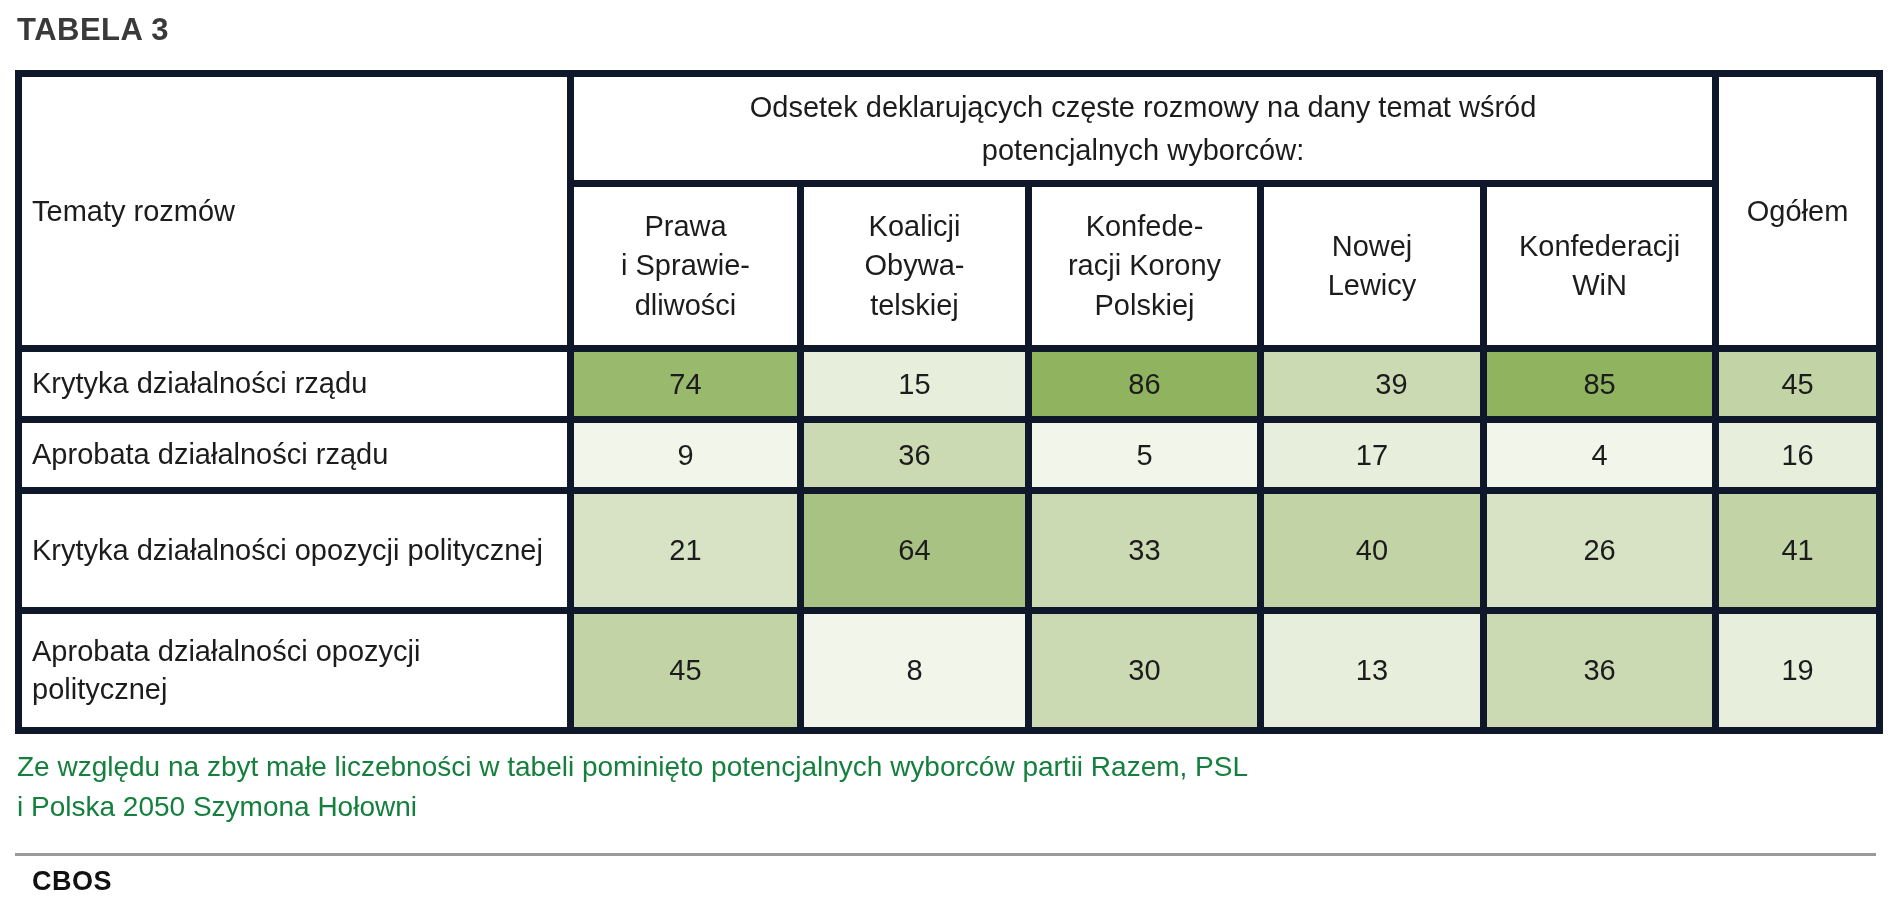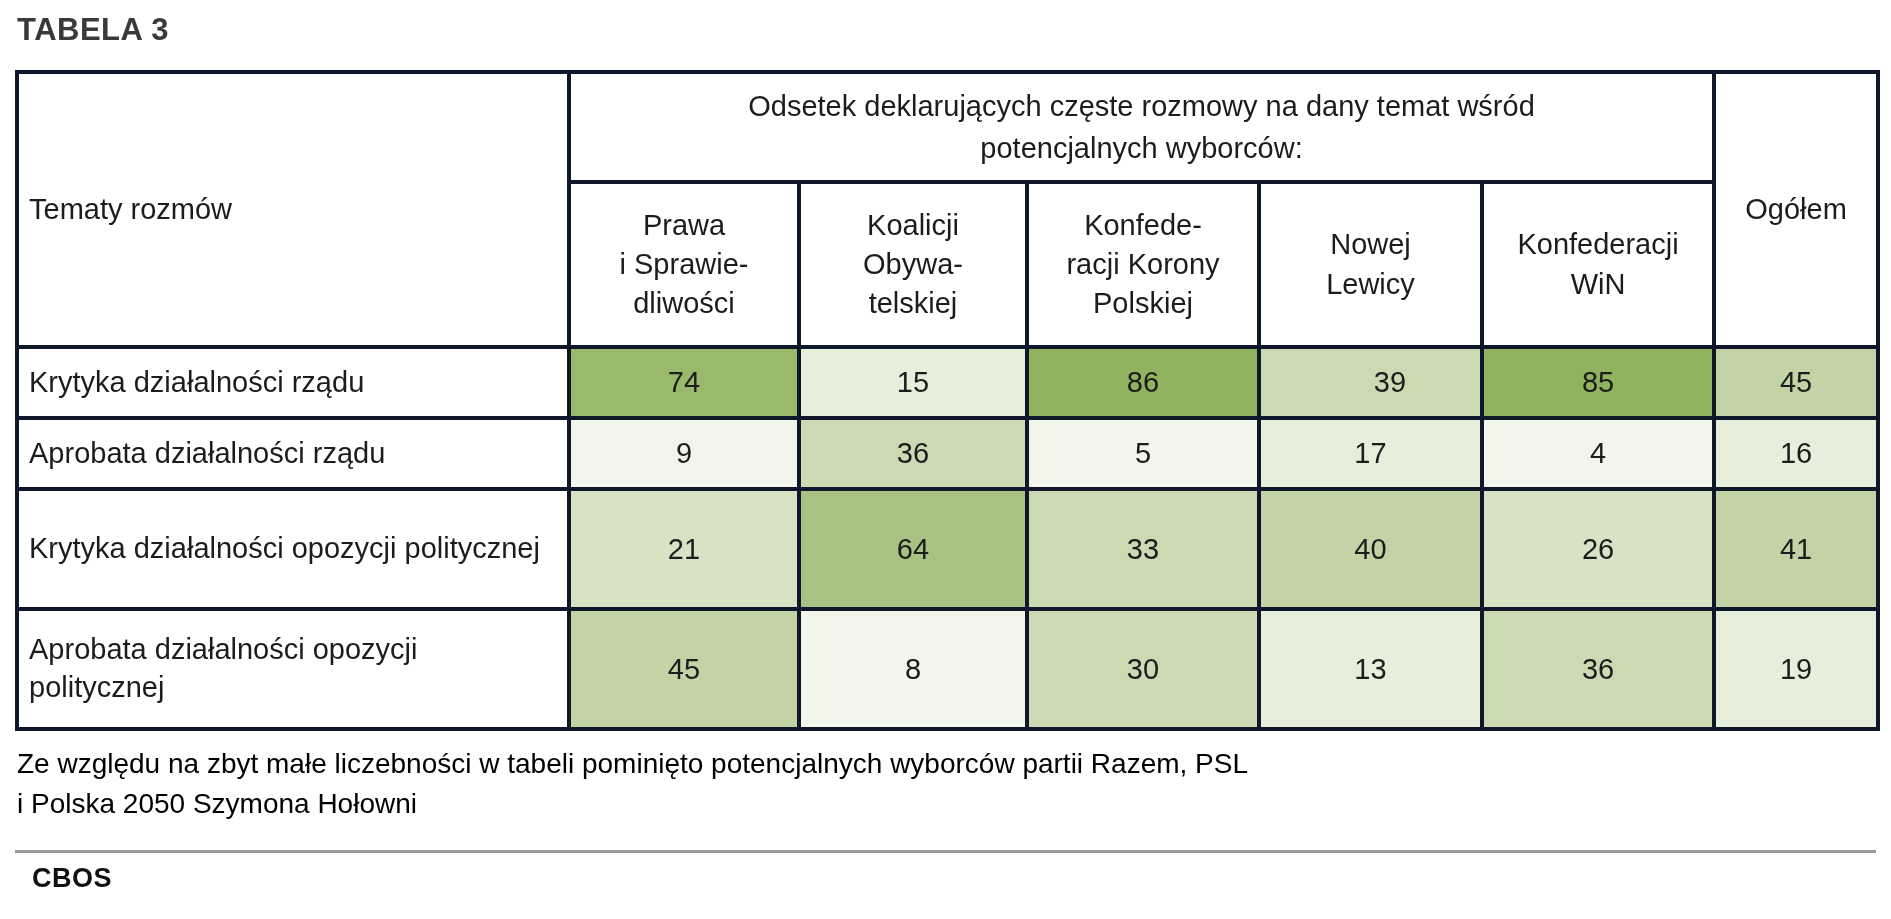--- a/index.html
+++ b/index.html
@@ -15,21 +15,21 @@
     font-size:31px;font-weight:bold;color:#3a3a3a;
     letter-spacing:.5px;margin:2px 0 22px 2px;
   }
 
   table.t{
     border-collapse:collapse;table-layout:fixed;width:1861px;
     border-top:4px solid #8a8a8a;
     border-bottom:3px solid #8a8a8a;
   }
   table.t td{
-    border:4px solid #0f172a;
+    border:7px solid #0f172a;
     font-size:29px;
     box-sizing:border-box;
     vertical-align:middle;
     overflow:hidden;
   }
   tr.h1{height:110px;}
   tr.h2{height:165px;}
   tr.r-small{height:71px;}
   tr.r-big{height:120px;}
 
@@ -39,21 +39,21 @@
   td.corner{text-align:left;padding-left:10px;}
   td.group{text-align:center;white-space:pre-line;line-height:1.45;padding:0 20px;}
   td.party{text-align:center;white-space:pre-line;line-height:1.35;padding:0 4px;}
   td.total-h{text-align:center;border-left:2px solid #5f5f5f;}
   td.label{text-align:left;padding:6px 12px 6px 10px;line-height:1.3;}
   td.val{text-align:center;}
   td.total-col{border-left:2px solid #5f5f5f;}
 
   .footnote{
     font-size:28px;line-height:1.42;margin:13px 0 0 2px;
-    white-space:pre-line;color:#000000;
+    white-space:pre-line;color:#15803d;
   }
   .rule{border:none;border-top:3px solid #9a9a9a;margin:26px 0 0 0;}
   .brand{
     font-size:27px;font-weight:bold;color:#111;
     margin-top:10px;padding-left:17px;letter-spacing:.5px;
   }
 </style>
 </head>
 <body>
 

